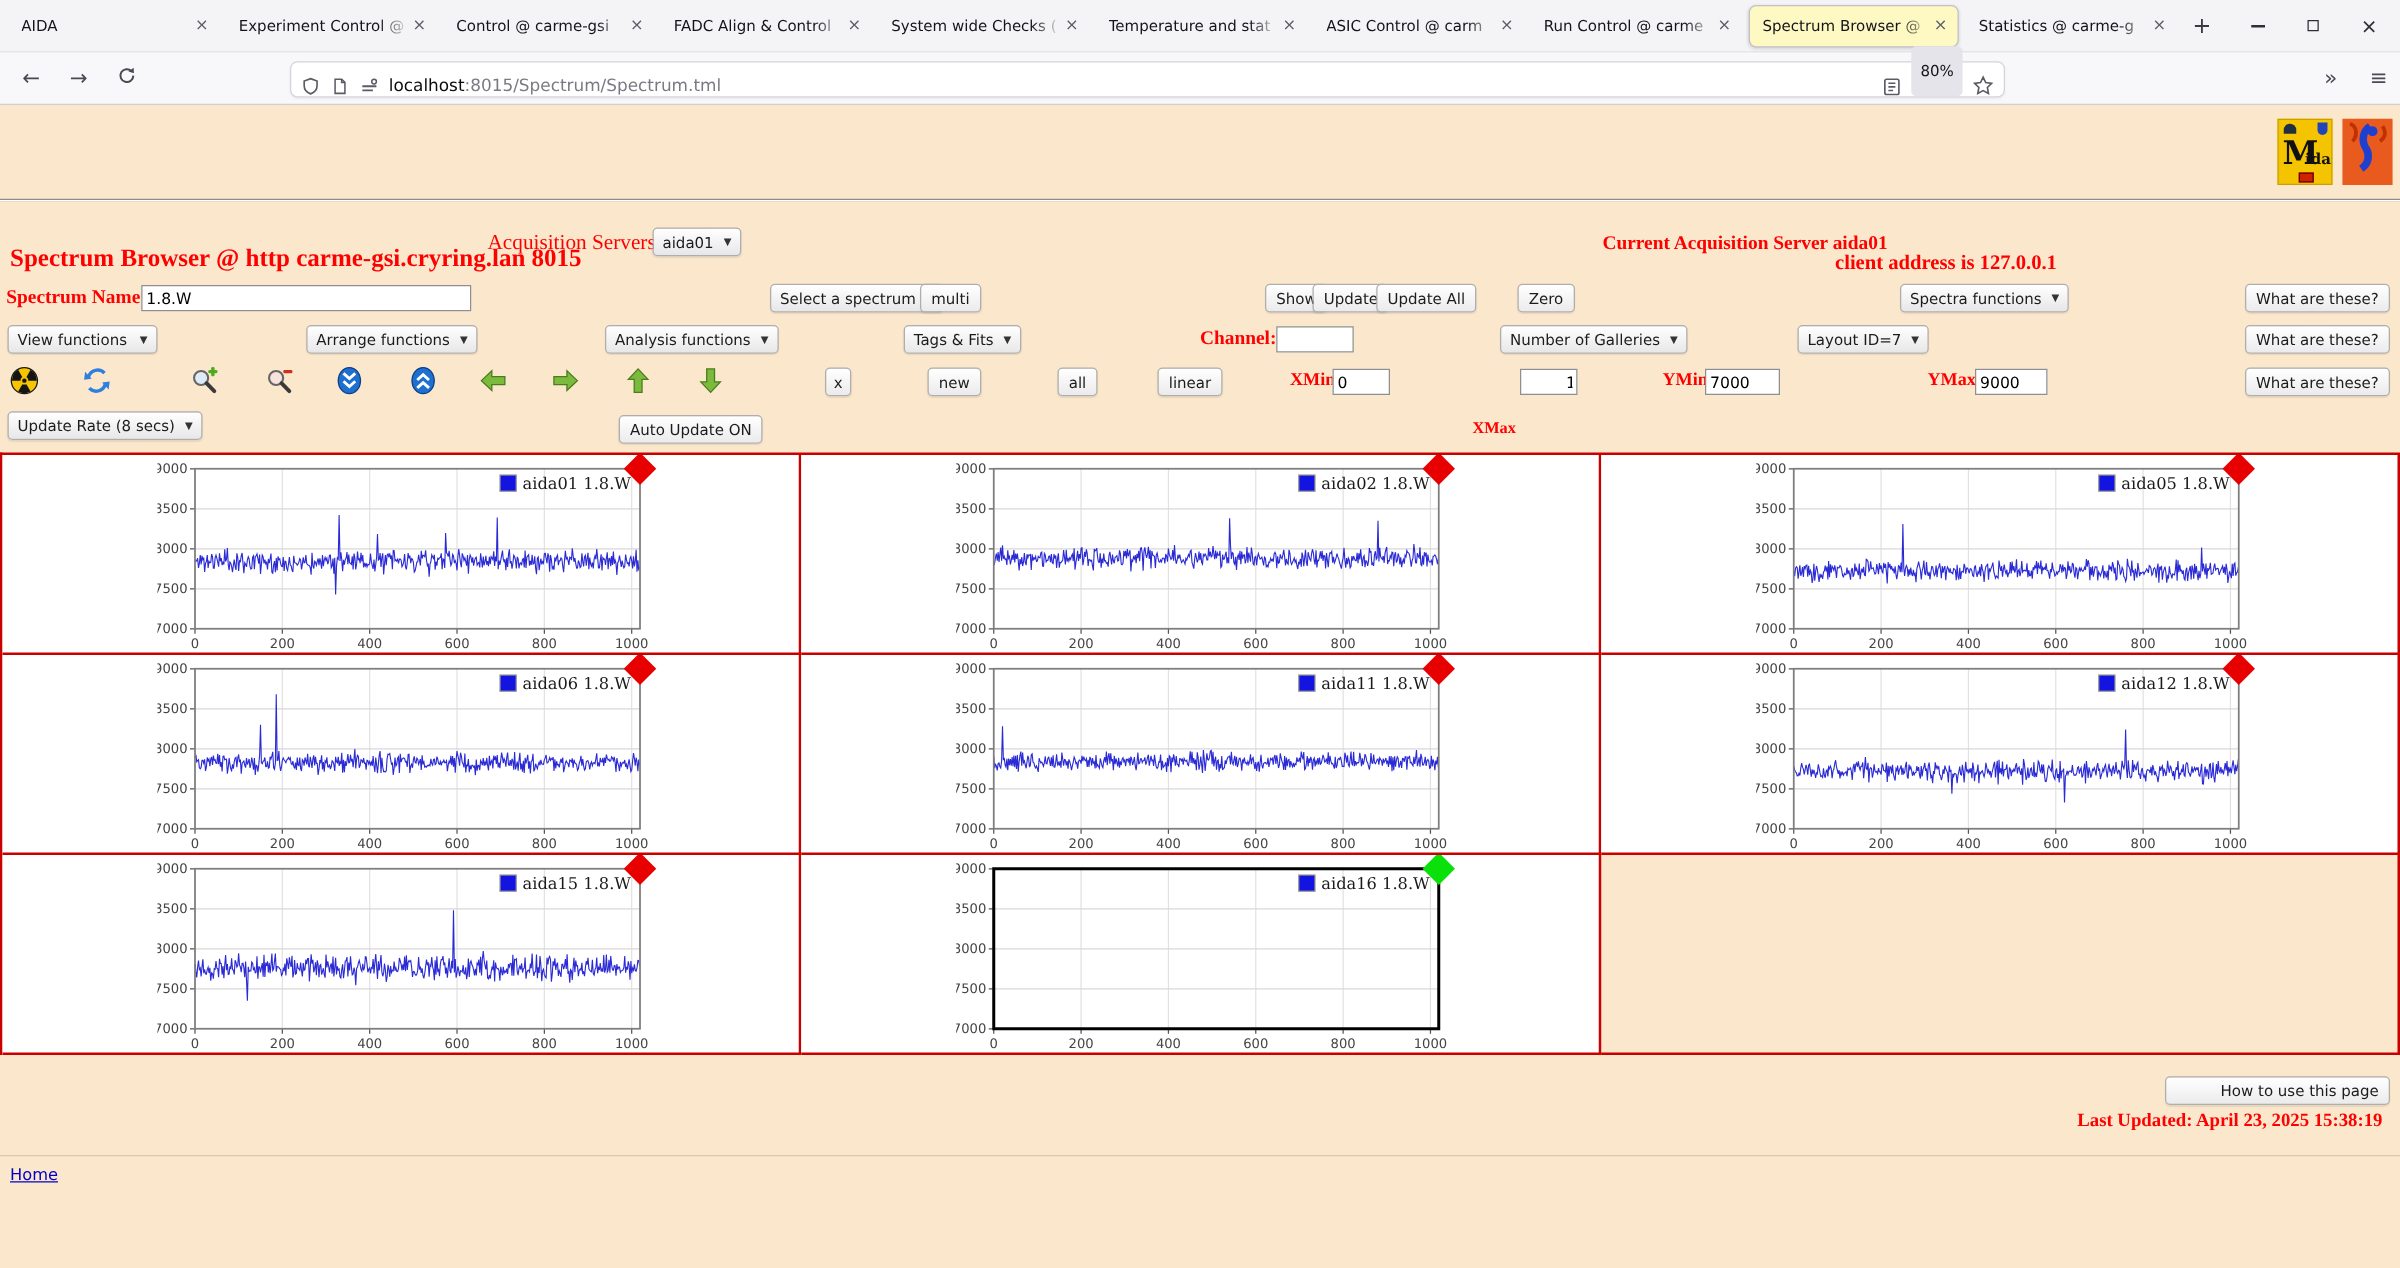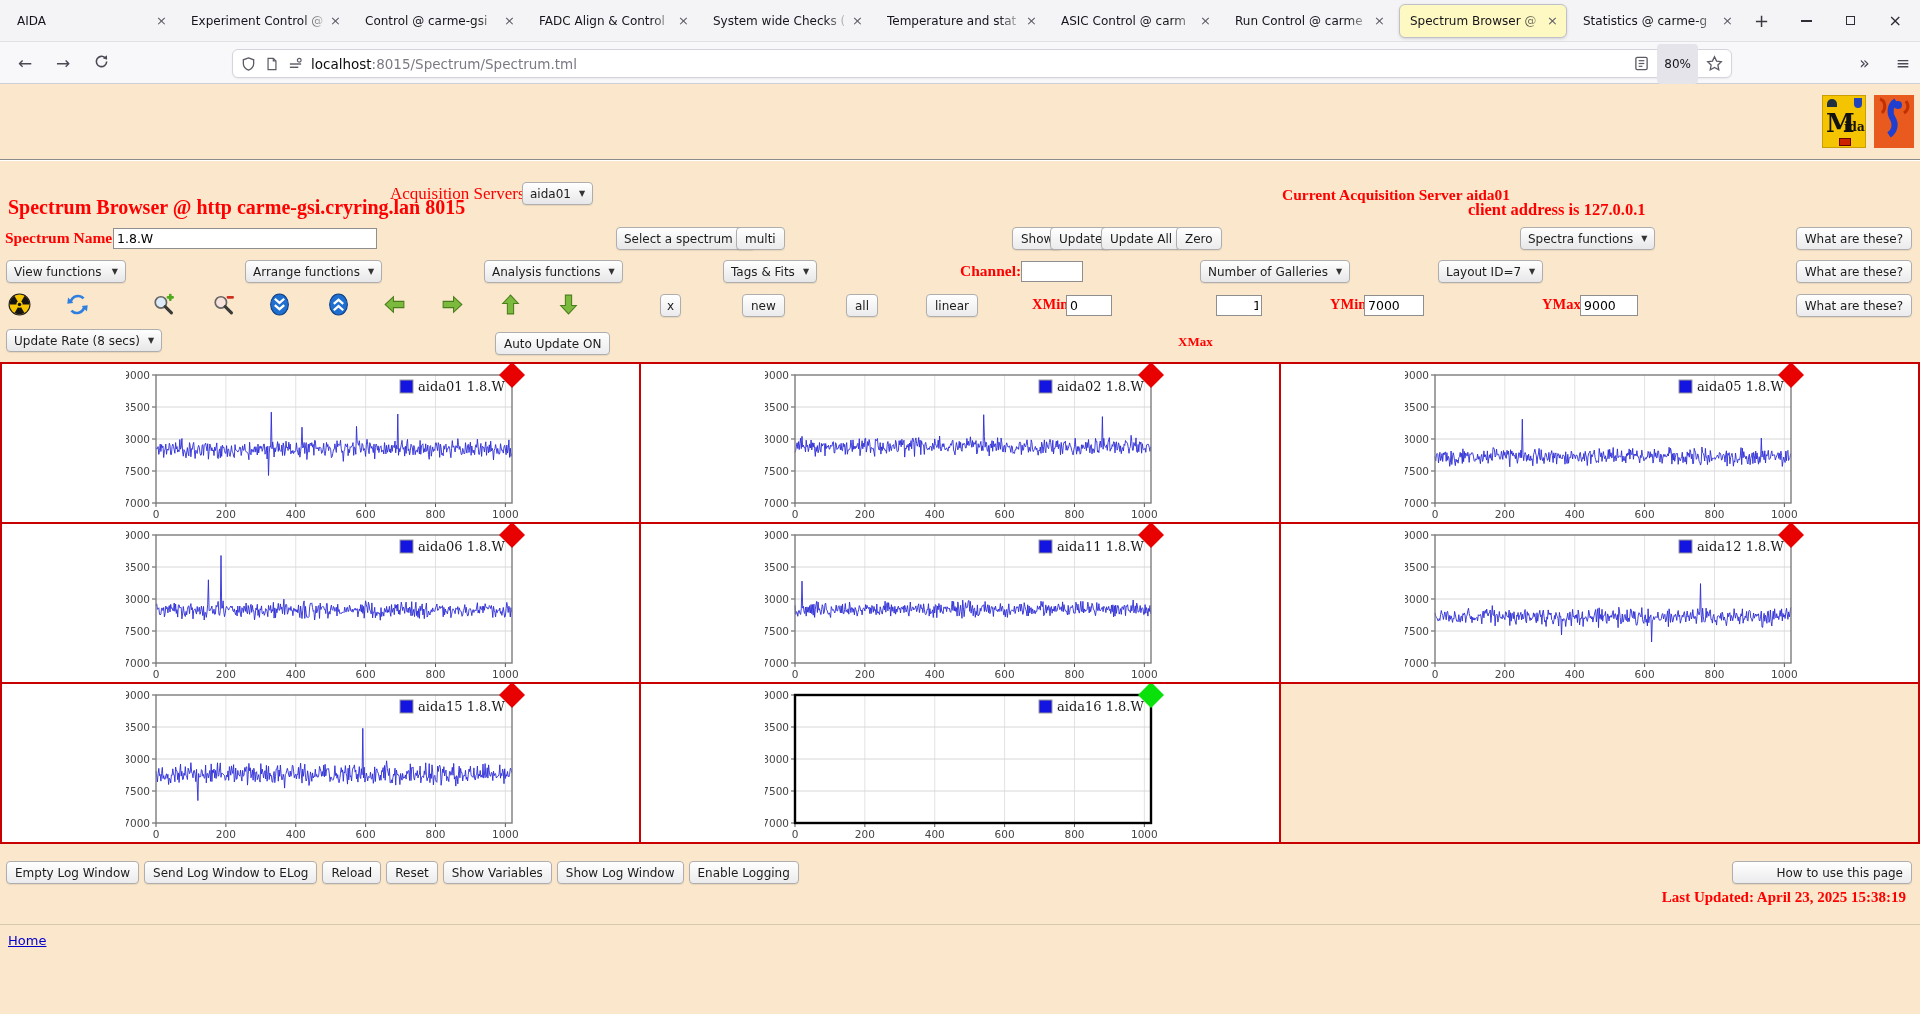--- a/index.html
+++ b/index.html
@@ -23,23 +23,23 @@
   .newtab { color:#3a3a44; font-size:18px; padding:0 10px; }
   .winbtns { margin-left:auto; display:flex; align-items:center; gap:34px;
              padding-right:18px; color:#2e2e36; font-size:13px; }
   .winbox { width:9px; height:9px; border:1.4px solid #2e2e36; display:inline-block; }
   .winmin { width:11px; height:2px; background:#2e2e36; display:inline-block; }
 
   .navbar { position:absolute; left:0; top:42px; width:1920px; height:42px;
             background:#f8f8fa; border-bottom:1px solid #cfcfd6;
             display:flex; align-items:center; }
   .navico { color:#4a4a55; font-size:17px; width:38px; text-align:center; }
-  .urlbar { position:absolute; left:232px; top:7px; width:1500px; height:29px;
+  .urlbar { position:absolute; left:232px; top:7px; width:1372px; height:29px;
             background:#ffffff; border:1px solid #d4d4dc; border-radius:6px;
-            display:flex; align-items:center; padding:0 8px;
+            display:flex; align-items:flex-end; padding:0 8px;
             box-shadow:0 1px 2px rgba(0,0,0,.06); }
   .urlbar svg { flex:none; }
   .url-text { margin-left:8px; font-size:13.5px; flex:1; white-space:nowrap; overflow:hidden; }
   .url-host { color:#0c0c0d; }
   .url-rest { color:#7a7a84; }
   .zoom-chip { background:#e4e4ea; border-radius:4px; font-size:12px; color:#15141a;
                padding:13px 7px; margin:0 8px; }
   .nav-right { position:absolute; right:10px; top:0; height:42px; display:flex;
                align-items:center; gap:26px; color:#4a4a55; font-size:17px; }
 
@@ -228,21 +228,21 @@
   <div class="rlbl abs" style="left:5px; top:145px;">Spectrum Name:</div>
   <input class="inp abs" style="left: 113px; top: 144px; width: 264px;" value="1.8.W">
   <div class="sel abs" style="left:616px; top:143px; min-width:110px;">
     <span>Select a spectrum</span>
       <span class="arr">▼</span>
   </div>
   <div class="btn abs" style="left:736px; top:143px;">multi</div>
   <div class="btn abs" style="left:1012px; top:143px;">Show</div>
   <div class="btn abs" style="left:1050px; top:143px;">Update</div>
   <div class="btn abs" style="left:1101px; top:143px;">Update All</div>
-  <div class="btn abs" style="left:1176px; top:143px;">Zero</div>
+  <div class="btn abs" style="left:1214px; top:143px;">Zero</div>
   <div class="sel abs" style="left:1520px; top:143px; min-width:104px;">
     <span>Spectra functions</span>
       <span class="arr">▼</span>
   </div>
   <div class="btn abs" style="right:8px; top:143px;">What are these?</div>
 
   <div class="sel abs" style="left:6px; top:176px; min-width:120px;">
     <span>View functions</span>
       <span class="arr">▼</span>
   </div>
@@ -683,26 +683,17 @@
             <text x="379.3621197252208" y="157" font-size="10.5" fill="#444" text-anchor="middle" font-family="DejaVu Sans,sans-serif">1000</text>
             <rect x="274" y="19" width="13" height="13" fill="#1414e0" stroke="#999"></rect>
             <text x="292" y="30" font-size="13" fill="#1a1a1a" font-family="DejaVu Serif,serif">aida16 1.8.W</text>
             <rect x="30" y="14" width="356" height="128" fill="none" stroke="#000000" stroke-width="2.4"></rect>
             <polygon points="386,1 399,14 386,27 373,14" fill="#0ae00a"></polygon>
           </svg></div>
       </div>
       <div class="cell empty"></div>
     </div>
 
-  <div class="foot-btns" id="foot-btns">
-      <div class="btn">Empty Log Window</div>
-      <div class="btn">Send Log Window to ELog</div>
-      <div class="btn">Reload</div>
-      <div class="btn">Reset</div>
-      <div class="btn">Show Variables</div>
-      <div class="btn">Show Log Window</div>
-      <div class="btn">Enable Logging</div>
-    </div>
   <div class="btn help-btn">How to use this page</div>
   <div class="last-upd redserif">Last Updated: April 23, 2025 15:38:19</div>
   <div class="hr2"></div>
   <a class="home" href="#">Home</a>
 </div>
 
 </body></html>

